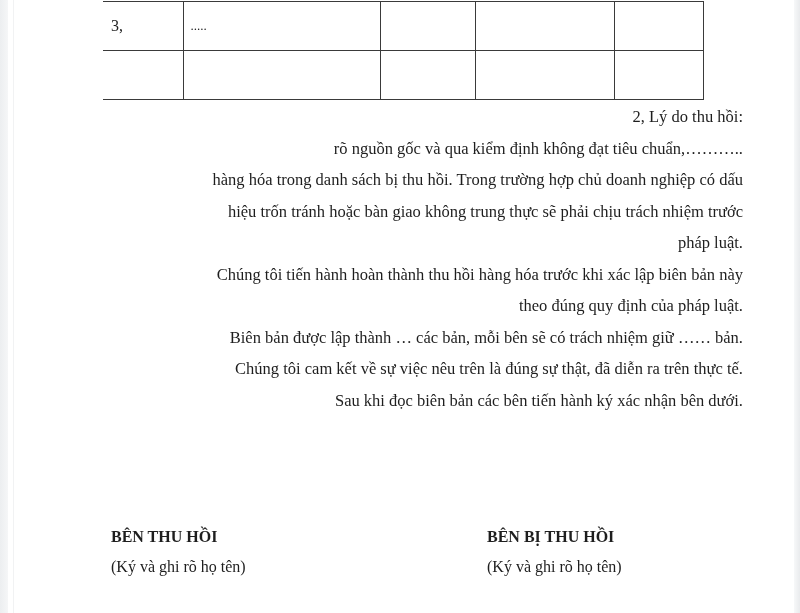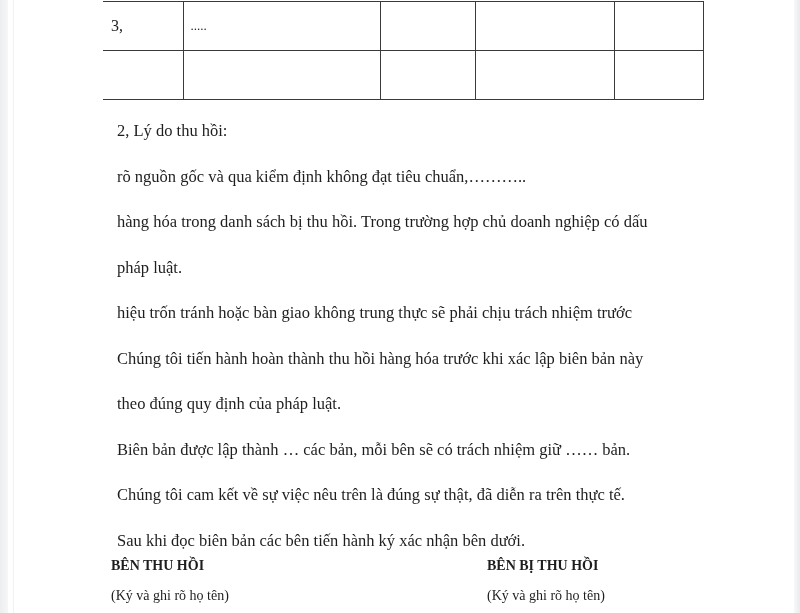--- a/index.html
+++ b/index.html
@@ -34,24 +34,24 @@
     font-size: 16px;
   }
   table.recall-table tr td:first-child { border-left: none; }
   .cell-no { padding-left: 8px !important; }
   .cell-name { padding-left: 7px !important; font-size: 13px !important; vertical-align: middle; }
   .body-text {
     position: absolute; left: 103px; top: 101px; width: 640px;
     font-size: 16.5px; line-height: 31.5px;
     letter-spacing: 0px;
   }
-  .body-text p { margin: 14px; white-space: nowrap; }
+  .body-text p { margin: 0; white-space: nowrap; text-align: right; }
   .sig {
-    position: absolute; top: 551px;
-    font-size: 14px; line-height: 30px;
+    position: absolute; top: 522px;
+    font-size: 16px; line-height: 30px;
   }
   .sig .title { font-weight: bold; }
   .sig-left { left: 111px; }
   .sig-right { left: 487px; }
 </style>
 </head>
 <body>
 
 <div class="edge-left"></div>
 <div class="edge-left-line"></div>
@@ -82,22 +82,22 @@
       <td></td>
     </tr>
   </tbody>
     </table>
 </div>
 
 <div class="body-text">
   <p>2, Lý do thu hồi:</p>
   <p>rõ nguồn gốc và qua kiểm định không đạt tiêu chuẩn,………..</p>
   <p>hàng hóa trong danh sách bị thu hồi. Trong trường hợp chủ doanh nghiệp có dấu</p>
+  <p>hiệu trốn tránh hoặc bàn giao không trung thực sẽ phải chịu trách nhiệm trước</p>
   <p>pháp luật.</p>
-  <p>hiệu trốn tránh hoặc bàn giao không trung thực sẽ phải chịu trách nhiệm trước</p>
   <p>Chúng tôi tiến hành hoàn thành thu hồi hàng hóa trước khi xác lập biên bản này</p>
   <p>theo đúng quy định của pháp luật.</p>
   <p>Biên bản được lập thành … các bản, mỗi bên sẽ có trách nhiệm giữ …… bản.</p>
   <p>Chúng tôi cam kết về sự việc nêu trên là đúng sự thật, đã diễn ra trên thực tế.</p>
   <p>Sau khi đọc biên bản các bên tiến hành ký xác nhận bên dưới.</p>
 </div>
 
 <div class="sig sig-left">
   <div class="title">BÊN THU HỒI</div>
   <div>(Ký và ghi rõ họ tên)</div>

